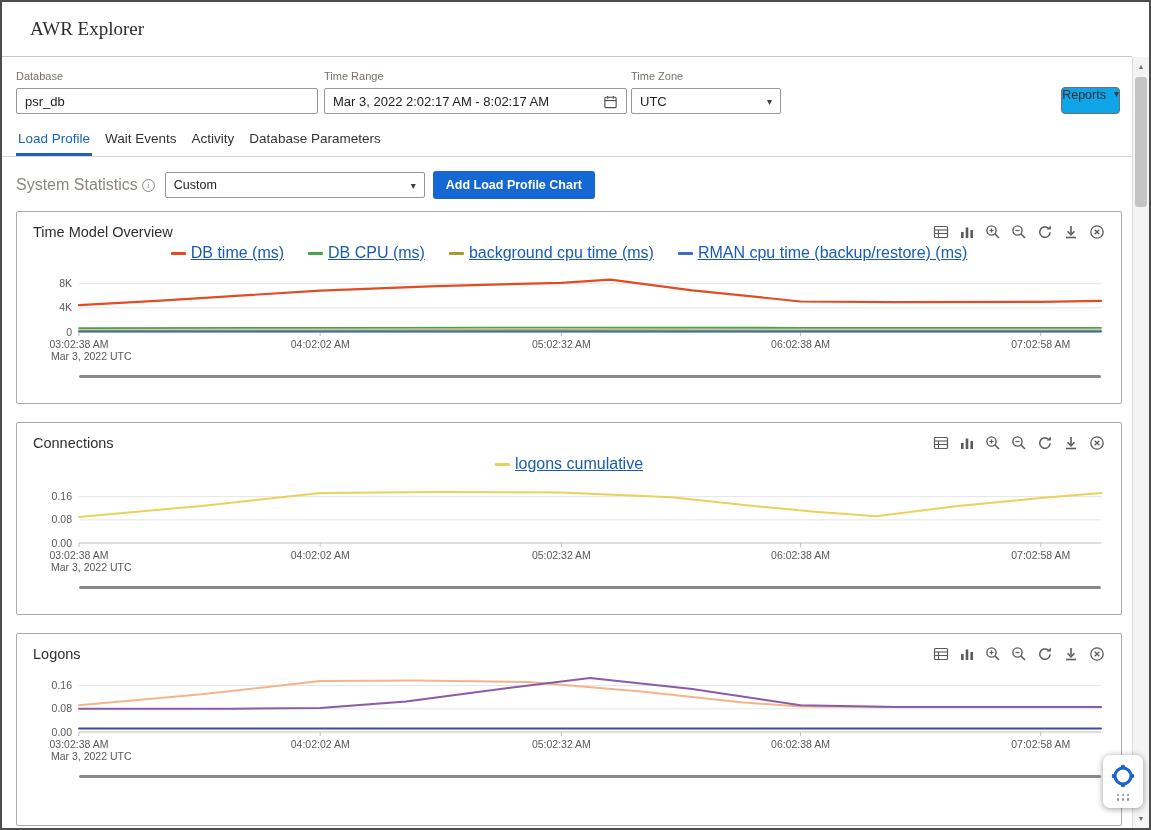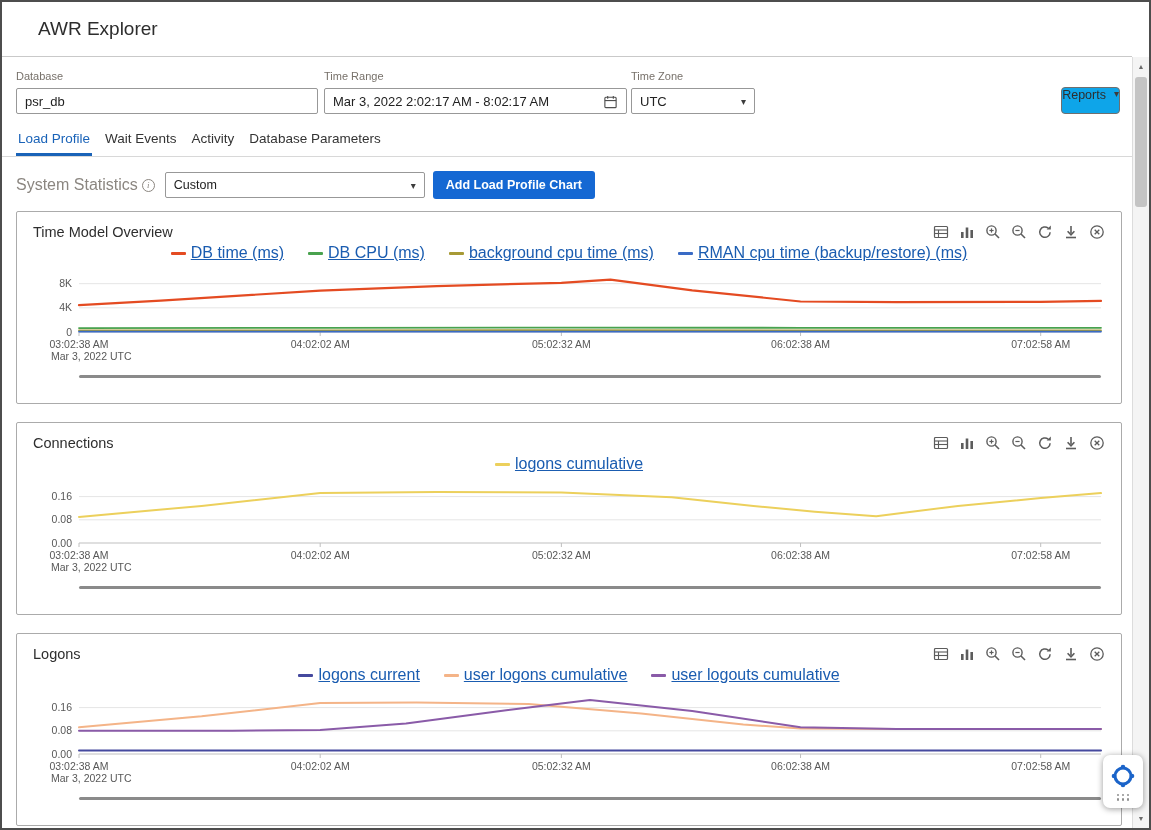--- a/index.html
+++ b/index.html
@@ -4,33 +4,33 @@
 <style>
   * { box-sizing: border-box; }
   html, body { margin:0; padding:0; width:1151px; height:830px; overflow:hidden;
     font-family:"Liberation Sans", sans-serif; }
   .page { position:relative; width:1151px; height:830px; background:#fff;
     border:2px solid #4d4d4d; overflow:hidden; }
   .content { position:absolute; left:0; top:0; right:17px; bottom:0; overflow:hidden; background:#fff; }
 
   
   .app-header { height:55px; border-bottom:1px solid #c9c9c9; display:flex; align-items:center; padding-left:20px; }
-  .app-title { font-size:19px; color:#2d2d2d; font-weight:400; margin:16px; }
+  .app-title { font-size:19px; color:#2d2d2d; font-weight:400; margin:8px;font-family:Liberation Serif, serif; }
 
   
   .filters { display:flex; align-items:flex-end; padding:13px 12px 0 14px; }
   .field { display:flex; flex-direction:column; }
   .f-label { font-size:11px; color:#77716a; margin-bottom:6px; }
   .f-input { height:26px; border:1px solid #989898; border-radius:2px; background:#fff;
     font-size:13px; color:#222; padding:4px 8px; display:flex; align-items:center; }
   input.f-input { width:302px; }
   .field.tr { margin-left:6px; }
   .field.tr .f-input { width:303px; justify-content:space-between;text-align:right; }
   .field.tz { margin-left:4px; }
-  .field.tz .f-input { width:124px; justify-content:space-between; cursor:pointer; }
+  .field.tz .f-input { width:150px; justify-content:space-between; cursor:pointer; }
   .caret { font-size:10px; color:#3c3c3c; margin-left:8px; }
   .reports-btn { margin-left:auto; height:27px; border:1px solid #6f6f6f; border-radius:4px;
     background:#0ea5e9; font-size:12.5px; color:#2e2e2e; display:flex; align-items:flex-start;
     padding:0 0; cursor:pointer; font-family:inherit; }
 
   
   .tabs { display:flex; gap:11px; padding:8px 0 0 14px; border-bottom:1px solid #d8d8d8; }
   .tab { font-size:13.5px; color:#333; padding:9px 2px 7px; border-bottom:3px solid transparent; cursor:pointer; }
   .tab.active { color:#1a63b8; border-bottom-color:#1a63b8; }
 
@@ -366,34 +366,20 @@
             </span>
             <span class="tb-icon">
               <svg viewBox="0 0 16 16" width="16" height="16">
                 <circle cx="8" cy="8" r="6.2" fill="none" stroke="currentColor" stroke-width="1.3"></circle>
                 <line x1="5.7" y1="5.7" x2="10.3" y2="10.3" stroke="currentColor" stroke-width="1.3"></line>
                 <line x1="10.3" y1="5.7" x2="5.7" y2="10.3" stroke="currentColor" stroke-width="1.3"></line>
               </svg>
             </span>
           </div>
       </div>
-      <div class="legend">
-          <span class="legend-item">
-            <span class="swatch" style="background: rgb(69, 73, 158);"></span>
-            <span class="legend-link">logons current</span>
-          </span>
-          <span class="legend-item">
-            <span class="swatch" style="background: rgb(244, 180, 136);"></span>
-            <span class="legend-link">user logons cumulative</span>
-          </span>
-          <span class="legend-item">
-            <span class="swatch" style="background: rgb(138, 91, 168);"></span>
-            <span class="legend-link">user logouts cumulative</span>
-          </span>
-        </div>
       <svg class="chart" viewBox="0 0 1076 116" width="1076" height="116">
           <line x1="46" x2="1068" y1="66" y2="66" stroke="#bfbfbf" stroke-width="1"></line>
           <text x="39" y="69.5" text-anchor="end" class="tick">0.00</text>
           <line x1="46" x2="1068" y1="42.8" y2="42.8" stroke="#e5e5e5" stroke-width="1"></line>
           <text x="39" y="46.3" text-anchor="end" class="tick">0.08</text>
           <line x1="46" x2="1068" y1="19.6" y2="19.6" stroke="#e5e5e5" stroke-width="1"></line>
           <text x="39" y="23.1" text-anchor="end" class="tick">0.16</text>
           <line x1="46" x2="46" y1="66" y2="70" stroke="#bfbfbf"></line>
           <text x="46" y="82" text-anchor="middle" class="tick">03:02:38 AM</text>
           <line x1="287.192" x2="287.192" y1="66" y2="70" stroke="#bfbfbf"></line>

